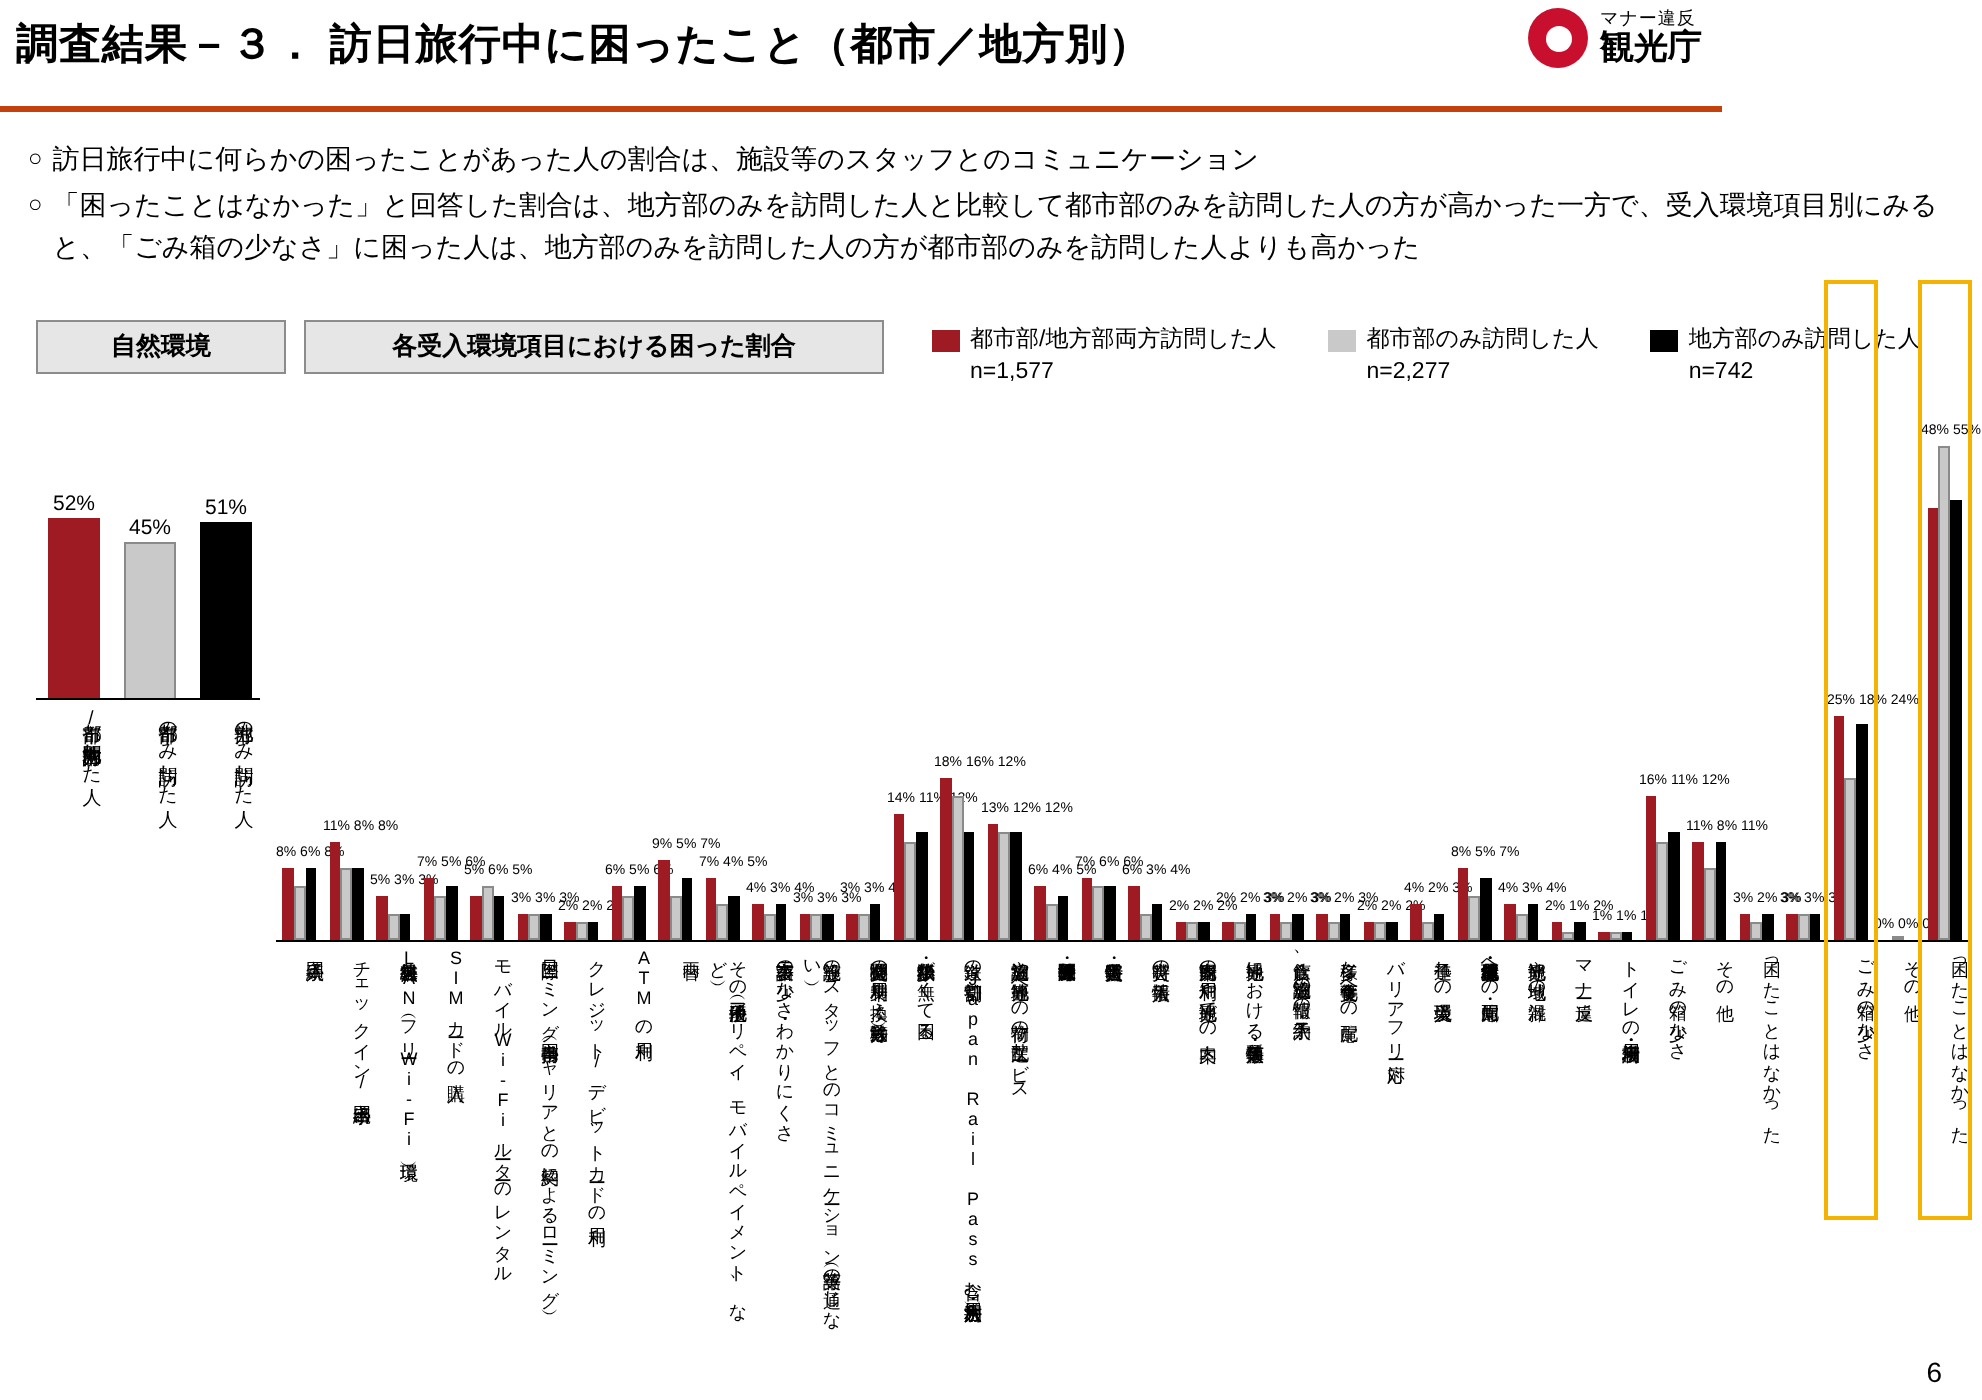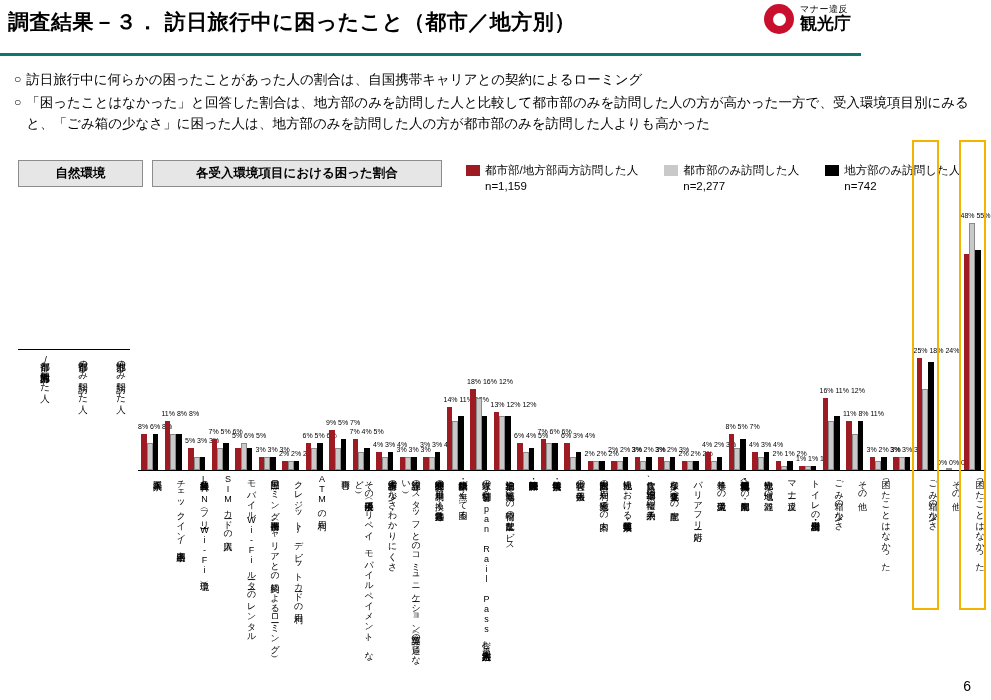--- a/index.html
+++ b/index.html
@@ -7,21 +7,21 @@
     width:991px;height:700px;
     background:#ffffff;
     font-family:"Liberation Sans","DejaVu Sans",sans-serif;
     color:#000;
     position:relative;
     overflow:hidden;
   }
   
   .header{
     position:absolute;left:0;top:0;width:861px;height:56px;
-    border-bottom:3px solid #0f766e;
+    border-bottom:3px solid #c2410c;
     box-sizing:border-box;
   }
   .header-title{
     position:absolute;left:8px;top:8px;
     font-size:21px;font-weight:bold;letter-spacing:0.5px;
     white-space:nowrap;
   }
   .logo-wrap{
     position:absolute;right:10px;top:4px;
     display:flex;align-items:center;gap:6px;
@@ -116,56 +116,70 @@
     <div class="logo-text">
       <span class="small">マナー違反</span>
       <span class="big">観光庁</span>
     </div>
   </div>
 </div>
 
 <div class="bullets">
   <div class="bullet">
     <span class="mark">○</span>
-    <span class="txt">訪日旅行中に何らかの困ったことがあった人の割合は、自国携帯キャリアとの契約によるローミング</span>
+    <span class="txt">訪日旅行中に何らかの困ったことがあった人の割合は、施設等のスタッフとのコミュニケーション</span>
   </div>
   <div class="bullet">
     <span class="mark">○</span>
     <span class="txt">「困ったことはなかった」と回答した割合は、地方部のみを訪問した人と比較して都市部のみを訪問した人の方が高かった一方で、受入環境項目別にみると、「ごみ箱の少なさ」に困った人は、地方部のみを訪問した人の方が都市部のみを訪問した人よりも高かった</span>
   </div>
 </div>
 
 <div class="tag" id="tag-left">自然環境</div>
 <div class="tag" id="tag-right">各受入環境項目における困った割合</div>
 
 <div class="legend">
   <div class="legend-item">
     <div class="legend-row">
       <span class="swatch" style="background:#9e1b23"></span>
       <span>都市部/地方部両方訪問した人</span>
     </div>
-    <span class="legend-n">n=1,159</span>
+    <span class="legend-n">n=1,577</span>
   </div>
   <div class="legend-item">
     <div class="legend-row">
       <span class="swatch" style="background:#c9c9c9"></span>
       <span>都市部のみ訪問した人</span>
     </div>
     <span class="legend-n">n=2,277</span>
   </div>
   <div class="legend-item">
     <div class="legend-row">
       <span class="swatch" style="background:#000000"></span>
       <span>地方部のみ訪問した人</span>
     </div>
     <span class="legend-n">n=742</span>
   </div>
 </div>
 
 <div id="left-chart">
+  <div class="lc-bars" id="lc-bars">
+      <div class="lc-bar-wrap" style="left: 6px;">
+        <div class="lc-val">52%</div>
+        <div class="lc-bar" style="height: 91px; background: rgb(158, 27, 35);"></div>
+      </div>
+      <div class="lc-bar-wrap" style="left: 44px;">
+        <div class="lc-val">45%</div>
+        <div class="lc-bar" style="height: 78.75px; background: rgb(201, 201, 201); border: 1px solid rgb(138, 138, 138); box-sizing: border-box;"></div>
+      </div>
+      <div class="lc-bar-wrap" style="left: 82px;">
+        <div class="lc-val">51%</div>
+        <div class="lc-bar" style="height: 89.25px; background: rgb(0, 0, 0);"></div>
+      </div>
+    </div>
   <div class="lc-axis"></div>
   <div class="lc-labels" id="lc-labels">
       <div class="lc-label" style="left: 6px;">都市部/地方部両方訪問した人</div>
       <div class="lc-label" style="left: 44px;">都市部のみ訪問した人</div>
       <div class="lc-label" style="left: 82px;">地方部のみ訪問した人</div>
     </div>
 </div>
 
 <div id="main-chart">
   <div class="mc-plot" id="mc-plot">

